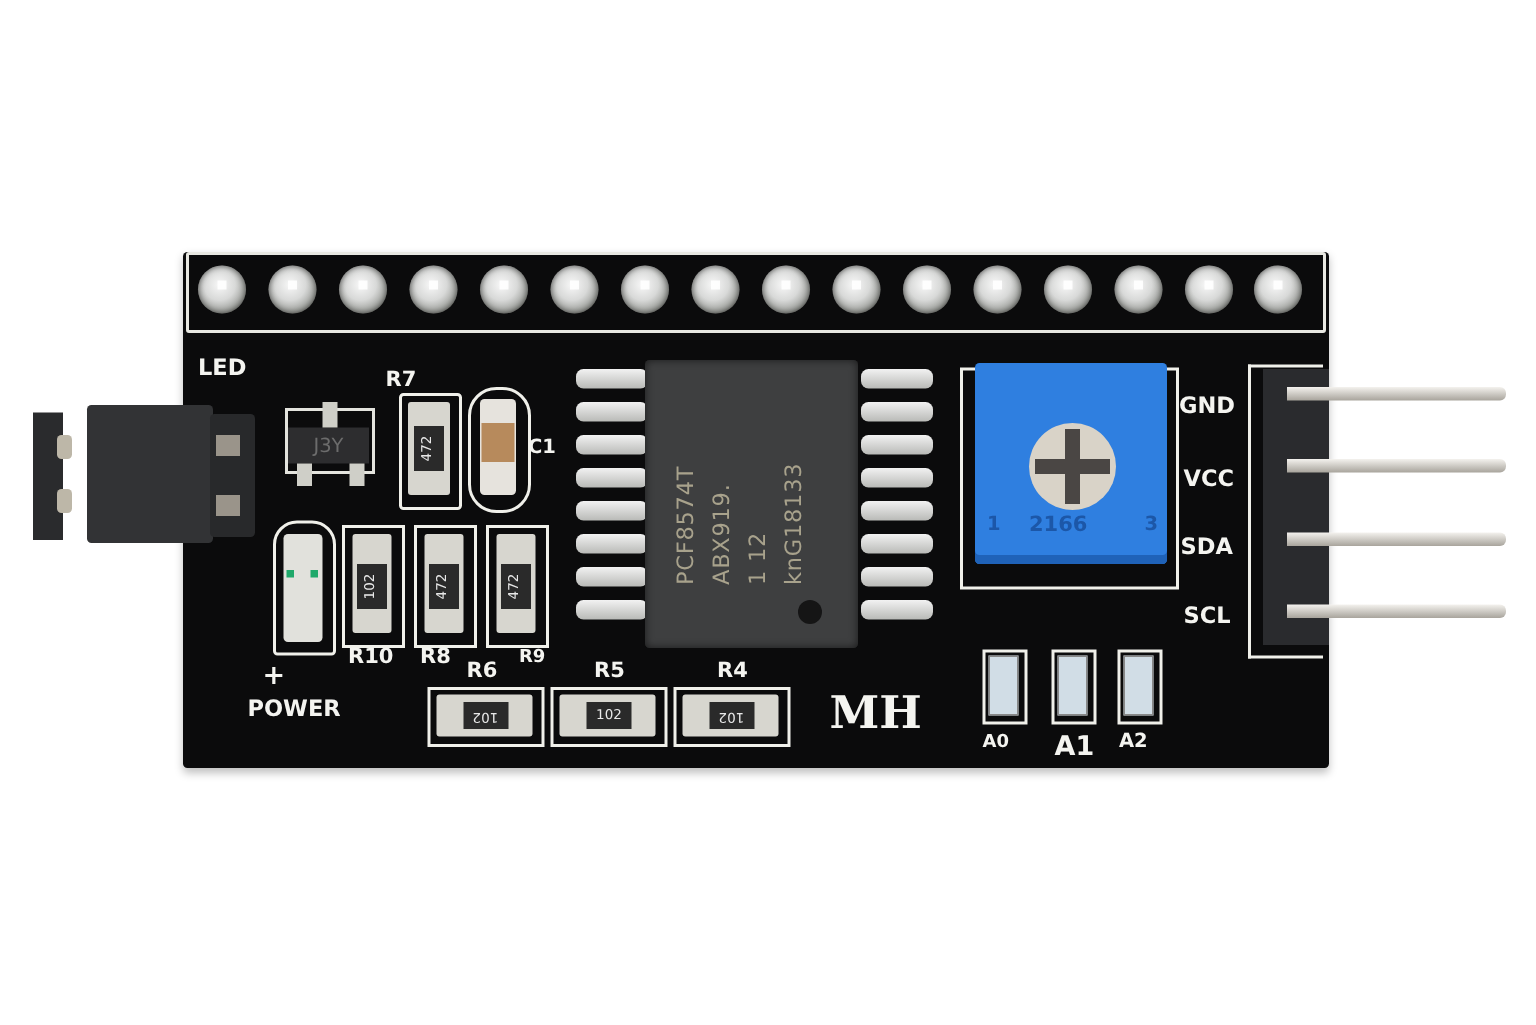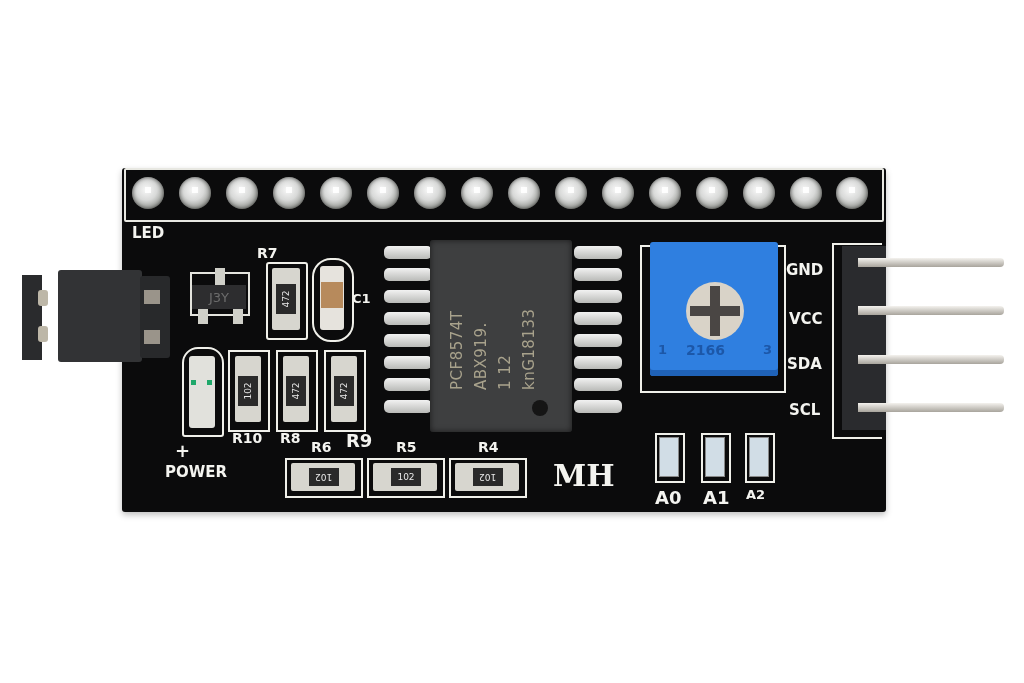--- a/index.html
+++ b/index.html
@@ -47,21 +47,21 @@
   <div class="abs pin-hole" style="left:508px"></div>
   <div class="abs pin-hole" style="left:555px"></div>
   <div class="abs pin-hole" style="left:602px"></div>
   <div class="abs pin-hole" style="left:649px"></div>
   <div class="abs pin-hole" style="left:696px"></div>
   <div class="abs pin-hole" style="left:743px"></div>
   <div class="abs pin-hole" style="left:790px"></div>
   <div class="abs pin-hole" style="left:836px"></div>
 </div>
 
-<div class="abs silk" style="left:132px;top:224px;font-size:15px;">LED</div>
+<div class="abs silk" style="left:132px;top:236px;font-size:15px;">LED</div>
 <div class="abs" style="left:22px;top:270px;width:150px;height:96px;">
   <div class="abs" style="left:0;top:5px;width:20px;height:85px;background:#2a2b2d;"></div>
   <div class="abs" style="left:16px;top:20px;width:10px;height:16px;background:#bdb7a8;border-radius:3px;"></div>
   <div class="abs" style="left:16px;top:56px;width:10px;height:16px;background:#bdb7a8;border-radius:3px;"></div>
   <div class="abs" style="left:36px;top:0;width:84px;height:92px;background:#323335;border-radius:3px;"></div>
   <div class="abs" style="left:118px;top:6px;width:30px;height:82px;background:#28292b;border-radius:3px;"></div>
   <div class="abs" style="left:122px;top:20px;width:16px;height:14px;background:#9a948a;"></div>
   <div class="abs" style="left:122px;top:60px;width:16px;height:14px;background:#9a948a;"></div>
 </div>
 
@@ -108,21 +108,21 @@
     </div>
 </div>
 <div class="abs silk-box" style="left:324px;top:350px;width:38px;height:78px;"></div>
 <div class="abs res" style="left:331px;top:356px;width:26px;height:66px;">
   <div class="abs res-body" style="left:3px;top:20px;width:20px;height:30px;">
       <span style="transform:rotate(-90deg);">472</span>
     </div>
 </div>
 <div class="abs silk" style="left:232px;top:430px;font-size:14px;">R10</div>
 <div class="abs silk" style="left:280px;top:430px;font-size:14px;">R8</div>
-<div class="abs silk" style="left:346px;top:430px;font-size:18px;">R9</div>
+<div class="abs silk" style="left:346px;top:430px;font-size:12px;">R9</div>
 
 <div class="abs silk" style="left:311px;top:439px;font-size:14px;">R6</div>
 <div class="abs silk" style="left:396px;top:439px;font-size:14px;">R5</div>
 <div class="abs silk" style="left:478px;top:439px;font-size:14px;">R4</div>
 
 <div class="abs silk-box" style="left:285px;top:458px;width:74px;height:36px;"></div>
 <div class="abs res" style="left:291px;top:463px;width:64px;height:28px;">
   <div class="abs res-body" style="left:18px;top:5px;width:30px;height:18px;">
       <span style="transform:rotate(180deg);">102</span>
     </div>
@@ -188,21 +188,21 @@
 
 <div class="abs silk-box" style="left:832px;top:243px;width:48px;height:192px;border-right:none;"></div>
 <div class="abs" style="left:842px;top:246px;width:44px;height:184px;background:#2a2b2e;"></div>
 <div class="abs pin-right" style="left:858px;top:258px;width:146px;"></div>
 <div class="abs pin-right" style="left:858px;top:306px;width:146px;"></div>
 <div class="abs pin-right" style="left:858px;top:355px;width:146px;"></div>
 <div class="abs pin-right" style="left:858px;top:403px;width:146px;"></div>
 
 <div class="abs silk-box" style="left:655px;top:433px;width:26px;height:46px;"></div>
 <div class="abs jumper-pad" style="left:659px;top:437px;width:18px;height:38px;"></div>
-<div class="abs silk" style="left:655px;top:487px;font-size:18px;">A0</div>
+<div class="abs silk" style="left:655px;top:487px;font-size:12px;">A0</div>
 
 <div class="abs silk-box" style="left:701px;top:433px;width:26px;height:46px;"></div>
 <div class="abs jumper-pad" style="left:705px;top:437px;width:18px;height:38px;"></div>
 <div class="abs silk" style="left:703px;top:487px;font-size:18px;">A1</div>
 
 <div class="abs silk-box" style="left:745px;top:433px;width:26px;height:46px;"></div>
 <div class="abs jumper-pad" style="left:749px;top:437px;width:18px;height:38px;"></div>
 <div class="abs silk" style="left:746px;top:487px;font-size:13px;">A2</div>
 
 </body></html>

